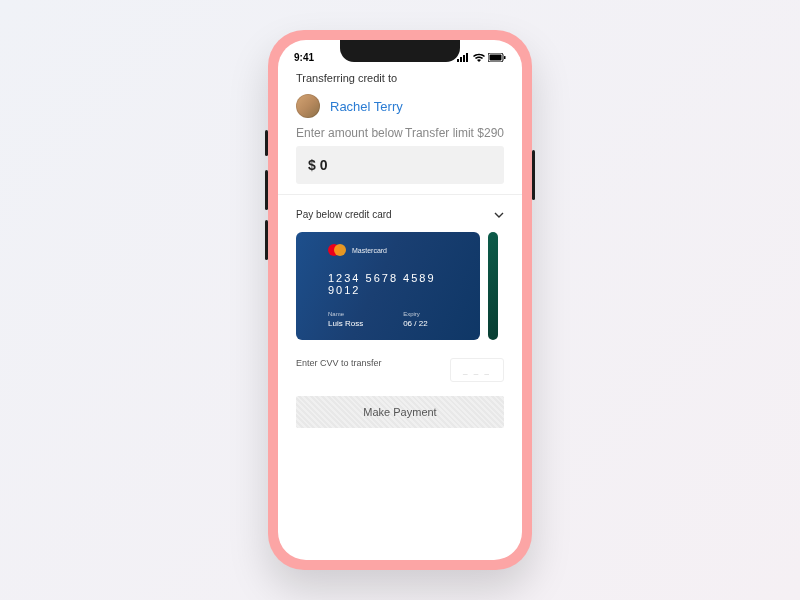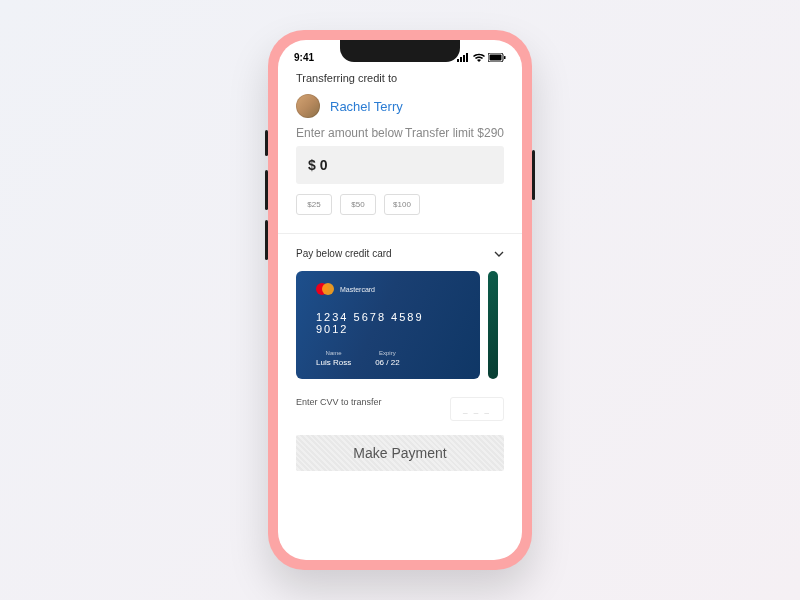--- a/index.html
+++ b/index.html
@@ -61,47 +61,47 @@
     font-size: 8px; color: #888; width: 36px; text-align: center;
     background: #fff; cursor: pointer;
   }
   .divider { height: 1px; background: #eee; margin: 0 -18px 14px; }
   .pay-header { display: flex; justify-content: space-between; align-items: center; font-size: 10px; color: #333; margin-bottom: 12px; cursor: pointer; }
   .chev { width: 10px; height: 10px; }
   .cards-row { display: flex; gap: 8px; margin-bottom: 18px; }
   .card {
     width: 184px; height: 108px; flex-shrink: 0;
     background: linear-gradient(115deg, #1d4f8c 0%, #1a3f72 45%, #0f3766 100%);
-    border-radius: 6px; padding: 12px 20px; color: #fff;
+    border-radius: 6px; padding: 12px 32px; color: #fff;
     display: flex; flex-direction: column; justify-content: space-between;
   }
   .card.peek { width: 10px; background: linear-gradient(135deg, #0d5c4a, #083d32); padding: 0; }
   .brand-row { display: flex; align-items: center; gap: 6px; }
   .mc-logo { position: relative; width: 18px; height: 12px; }
   .mc-logo::before, .mc-logo::after {
     content: ""; position: absolute; top: 0; width: 12px; height: 12px; border-radius: 50%;
   }
   .mc-logo::before { left: 0; background: #eb001b; }
   .mc-logo::after { right: 0; background: #f79e1b; opacity: 0.92; }
   .brand-text { font-size: 7px; opacity: 0.9; }
   .card-number { font-size: 11px; letter-spacing: 2px; font-weight: 400; }
-  .card-bottom { display: flex; gap: 24px; text-align: center; }
+  .card-bottom { display: flex; gap: 40px; }
   .card-field-label { font-size: 6px; opacity: 0.7; margin-bottom: 2px; }
   .card-field-value { font-size: 8px; }
   .cvv-row { display: flex; justify-content: space-between; align-items: flex-start; margin-bottom: 14px; }
   .cvv-label { font-size: 9px; color: #555; }
   .cvv-box {
     width: 54px; height: 24px; border: 1px solid #eee; border-radius: 3px;
     display: flex; align-items: center; justify-content: center;
     font-size: 8px; color: #ccc; letter-spacing: 2px;
   }
   .pay-btn {
     width: 100%; padding: 10px 0; text-align: center;
     background: repeating-linear-gradient(45deg, #e8e8e8, #e8e8e8 2px, #f0f0f0 2px, #f0f0f0 4px);
-    border: none; border-radius: 2px; font-size: 14px; color: #555; cursor: pointer;
+    border: none; border-radius: 2px; font-size: 11px; color: #555; cursor: pointer;
   }
 </style>
 </head>
 <body>
 
 <div class="phone">
   <div class="side-btn r1"></div>
   <div class="side-btn l1"></div>
   <div class="side-btn l2"></div>
   <div class="side-btn l3"></div>
@@ -135,25 +135,20 @@
         <div class="avatar"></div>
         <span class="recipient-name">Rachel Terry</span>
       </div>
 
       <div class="amount-labels">
         <span>Enter amount below</span>
         <span>Transfer limit $290</span>
       </div>
       <div class="amount-box">$ 0</div>
 
-      <div class="quick-amounts">
-        <button class="qa">$25</button>
-        <button class="qa">$50</button>
-        <button class="qa">$100</button>
-      </div>
 
       <div class="divider"></div>
 
       <div class="pay-header">
         <span>Pay below credit card</span>
         <svg class="chev" viewBox="0 0 10 10">
             <path d="M1 3 L5 7 L9 3" stroke="#333" stroke-width="1.4" fill="none"></path>
           </svg>
       </div>
 

